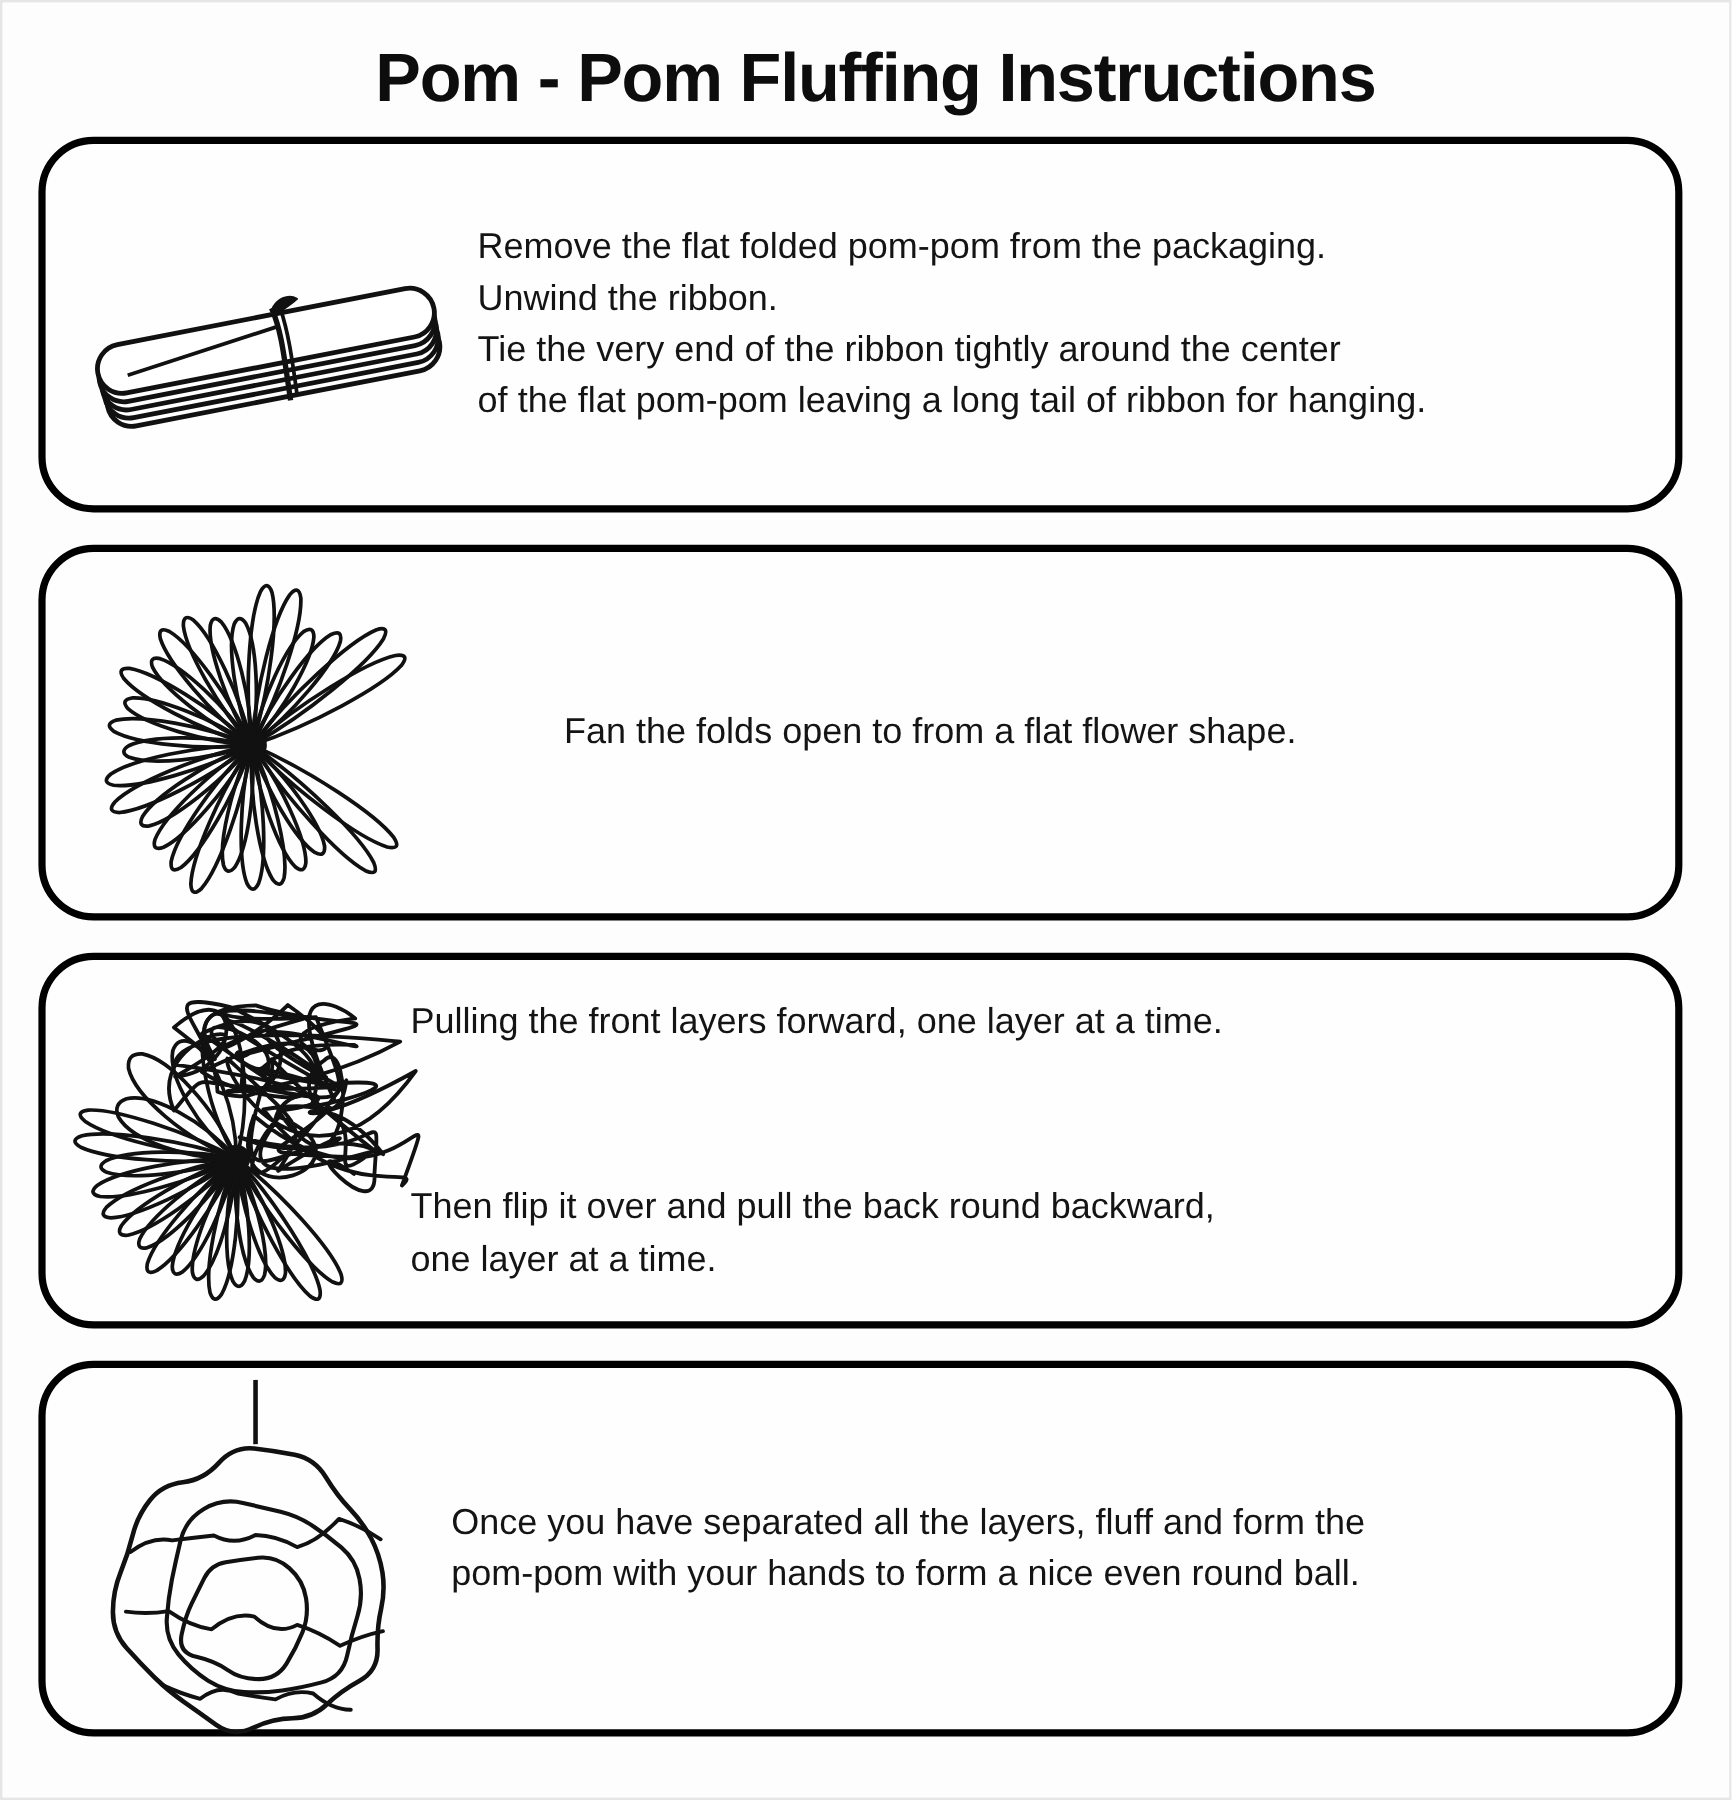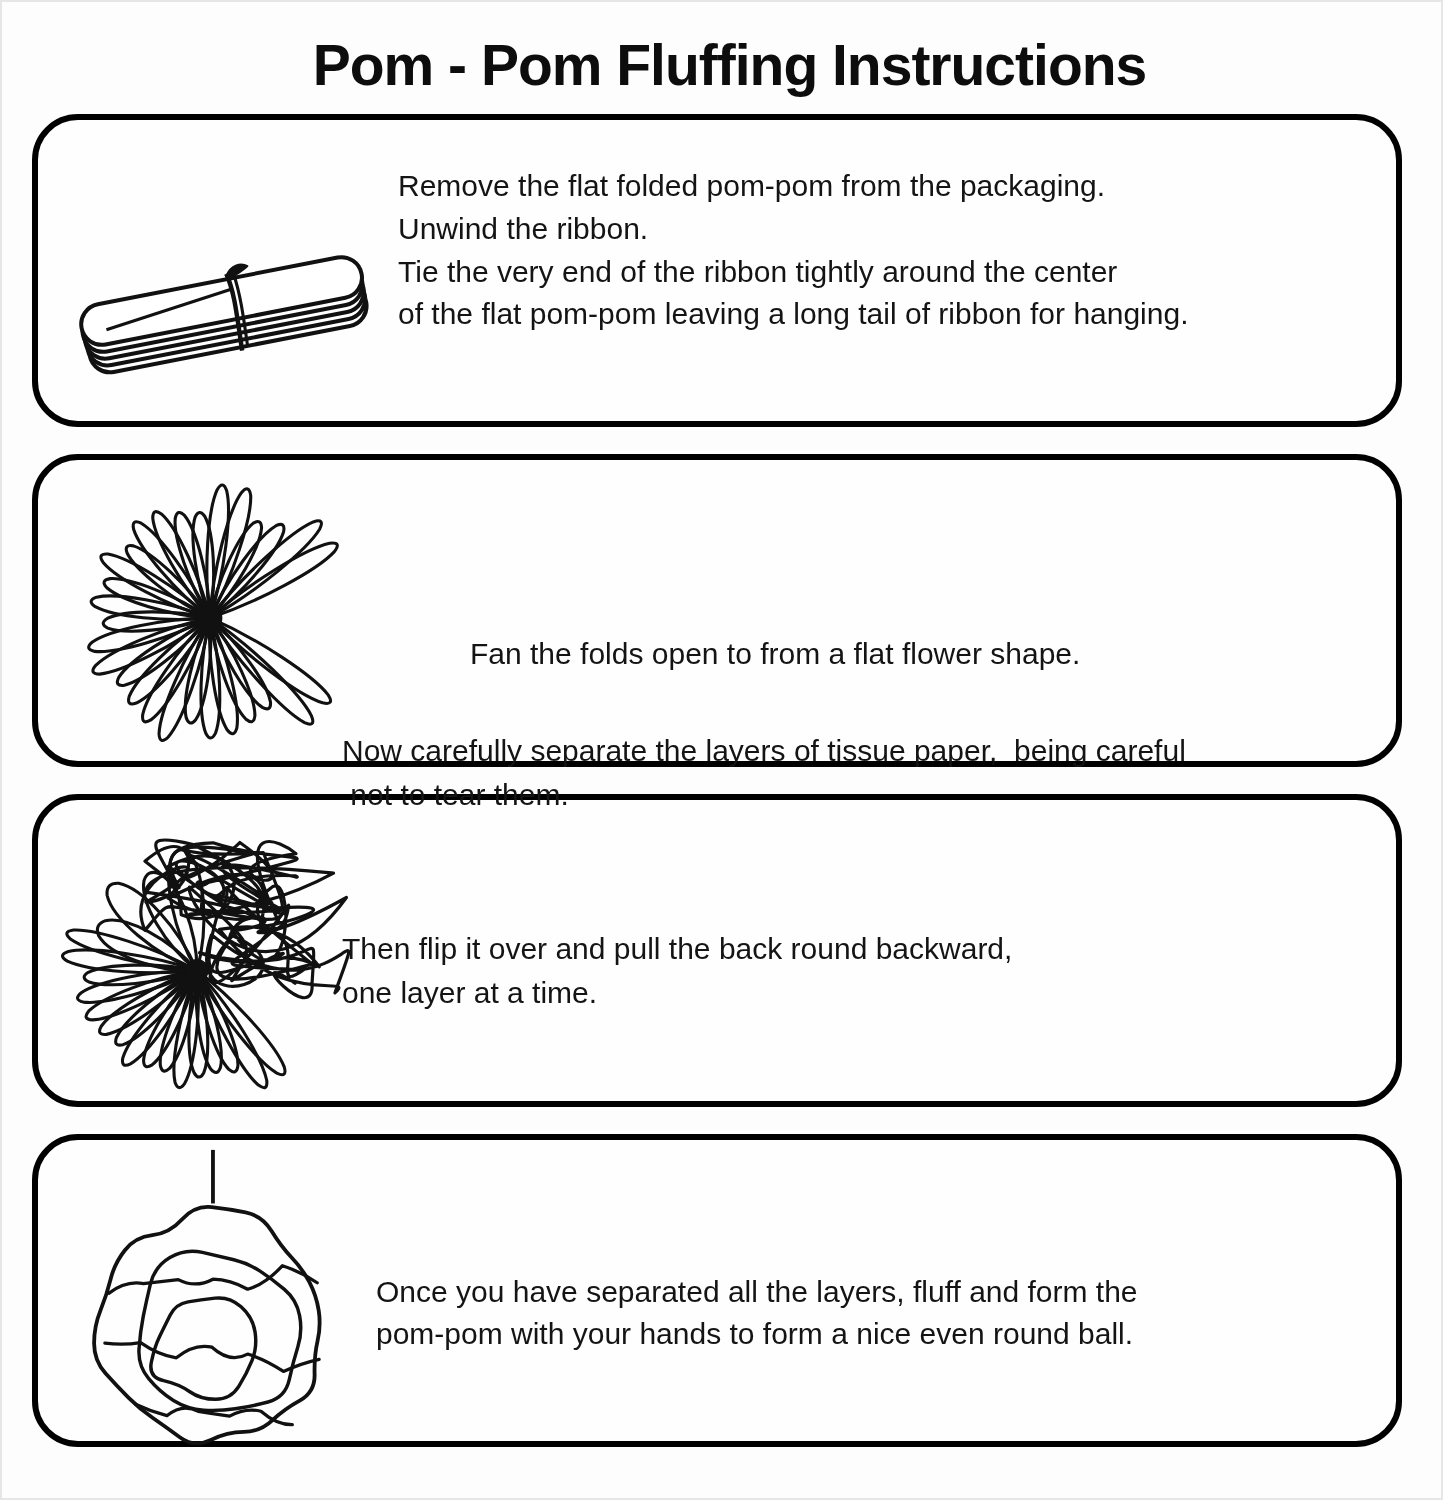--- a/index.html
+++ b/index.html
@@ -22,21 +22,21 @@
     color:#0d0d0d;
   }
   .box{
     box-sizing:border-box;
     width:1370px;height:313px;
     margin:0 0 27px 30px;
     border:6px solid #000;
     border-radius:46px;
     background:#fefefe;
     display:flex;
-    align-items:flex-end;
+    align-items:center;
   }
   .fig{flex:0 0 auto;}
   .fig svg{display:block;overflow:visible;}
   .fig-1{margin-left:22px;margin-top:62px;}
   .fig-2{margin-left:12px;margin-top:16px;}
   .fig-3{margin-left:14px;}
   .fig-4{margin-left:40px;align-self:flex-start;margin-top:8px;}
   .text{
     white-space:pre-wrap;
     font-size:30px;
@@ -146,22 +146,21 @@
             <path d="M0 0 C-19 -44.1 -21.8 -100.8 -8.6 -121 Q0 -131 8.6 -121 C21.8 -100.8 19 -44.1 0 0" fill="none" stroke="#111" stroke-width="3.2" stroke-linecap="round" stroke-linejoin="round" transform="rotate(314)"></path>
             <path d="M0 0 C-19 -39.2 -21.8 -89.6 -8.6 -107.5 Q0 -116.5 8.6 -107.5 C21.8 -89.6 19 -39.2 0 0" fill="none" stroke="#111" stroke-width="3.2" stroke-linecap="round" stroke-linejoin="round" transform="rotate(334)"></path>
             <path d="M0 0 C-19 -44.1 -21.8 -100.8 -8.6 -121 Q0 -131 8.6 -121 C21.8 -100.8 19 -44.1 0 0" fill="none" stroke="#111" stroke-width="3.2" stroke-linecap="round" stroke-linejoin="round" transform="rotate(352)"></path>
             <path d="M25.2 -73.6 C49.5 -112.2 -102.2 -144.4 40.4 -60.5 C-74.5 -59.2 37.8 -44.2 141.2 -100.8 C116.7 -102.9 -47.3 -120.1 -53.3 -81.1 C146.3 -52.5 23.8 -38.4 -29.8 -74.7 C109.7 -146.5 60.5 -37.5 65 -44.8 C102.3 -51.1 158.1 -69.7 84.4 -64.8 C-66.7 -147.8 125.9 -87.3 101.7 -98 C-15.9 -102.7 59.3 -42.7 -29.6 -107.9 C64 -154.3 53.6 -31.2 -16.3 -57.6 C-17.6 -112 -81.8 -148.1 -5.1 -130.6 C120.6 -70.9 34.3 -59.8 77.4 -70.1 C2 -126.5 -74.7 -147.6 84.6 -59.6 C7.8 -88 -27.4 -77.9 89.7 -62.3 C-52.7 -50.9 -14.5 -88.9 -53.8 -41.5 C-83.9 -110.5 59.2 -133 -52.8 -70.7 C9.2 -76 3.2 -162.5 -53.8 -113.1 C36.2 -42.9 -87.2 -129.9 16.6 -132.1 C92.3 -106.5 169.3 -130.3 11.5 -91 C-13.1 -76 10 -116.1 4.4 -63.2 C101.2 -46.8 102.3 -39.7 68.6 -121.9 C-41.3 -114.3 -30.5 -139.5 57.5 -120.5 C-59.3 -87.8 -7.1 -81.6 44.3 -132.4 C142.4 -62.6 -18.1 -104.5 102.4 -120.8 C87.3 -134.1 31.9 -160.6 85.1 -49.1" fill="none" stroke="#111" stroke-width="3.3" stroke-linecap="round" stroke-linejoin="round"></path>
             <path d="M81 -43.7 C38.7 -0.8 -5.3 -6.2 110.1 -0.6 C64.3 31.8 142.4 -61.8 23.3 -42.5 C87.9 42.5 165.3 2.3 142.7 23.2 C183.1 -90 137 64.7 15 -36.9 C-18.4 58.9 131.3 4 36.8 -36 C-1 3.9 0.7 63 94.8 -67.5 C88 -12.4 40 -61.6 75.7 -84.7 C101.4 -111.2 101.7 54.7 36.1 -41.1 C112.7 -50 38.7 -73.4 32.7 -29.8 C-25.4 50 145.5 -21.1 122.2 -4.3 C-18.2 -114.5 53.8 -91.8 21.2 -57.9 C-13.1 63 58.2 -42.9 126.5 -3.8 C63.7 -84.7 11.6 4.3 154.6 -75.5 C64.8 49.1 -12.6 -71.5 -7.8 -86.3 C63.8 -21.1 59.4 -27.7 36 10.5 C134.4 -52.6 80.2 14.5 2.7 -18.4 C129.4 15.4 123.6 -66.4 119 13.6 C122.2 61.5 42.1 -27.6 101.4 13.2" fill="none" stroke="#111" stroke-width="3.3" stroke-linecap="round" stroke-linejoin="round"></path>
           </g>
         <circle cx="150" cy="165" r="12" fill="#111"></circle>
       </svg>
     </div>
     <div class="text text-3">
-      <p>Now carefully separate the layers of tissue paper,  being careful
- not to tear them.</p>
+      <p>Pulling the front layers forward, one layer at a time.</p>
       <p>Then flip it over and pull the back round backward,
 one layer at a time.</p>
     </div>
   </div>
 
   <div class="box">
     <div class="fig fig-4">
       <svg viewBox="0 0 280 320" width="268" height="306">
         <path d="M141 2 L141 58" fill="none" stroke="#111" stroke-width="4"></path>
         <g id="ball4-g">

